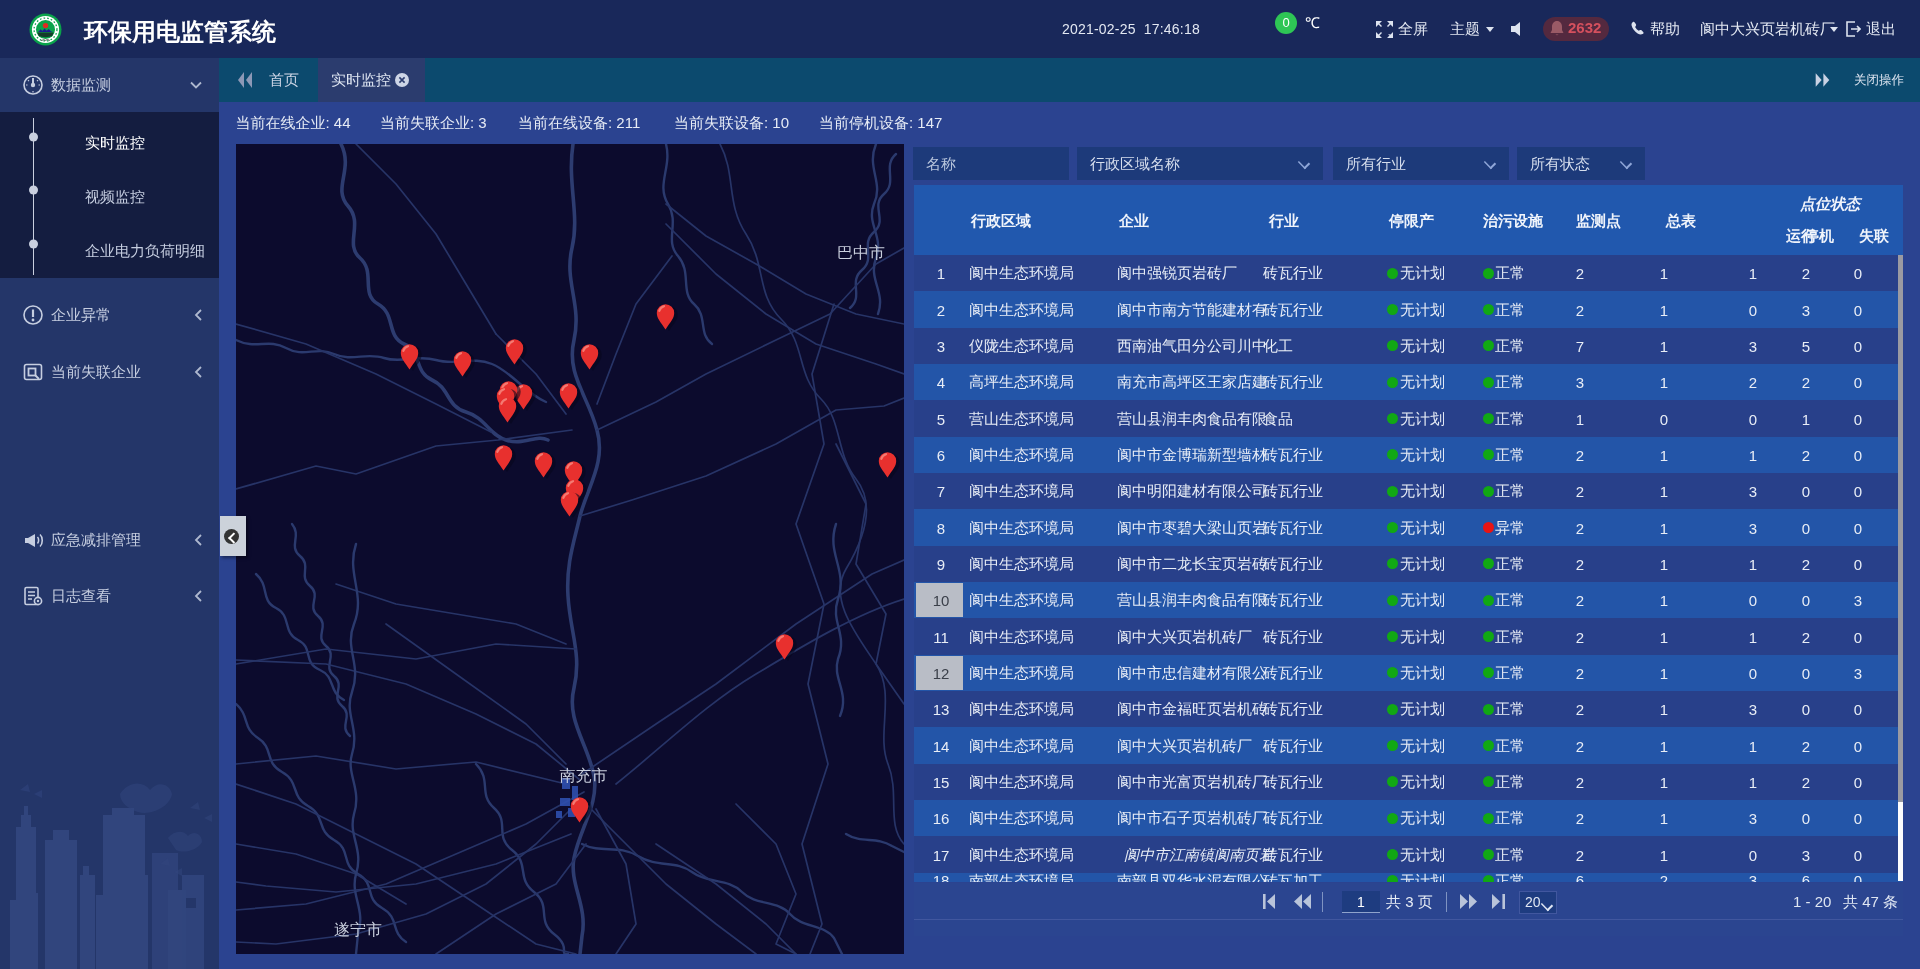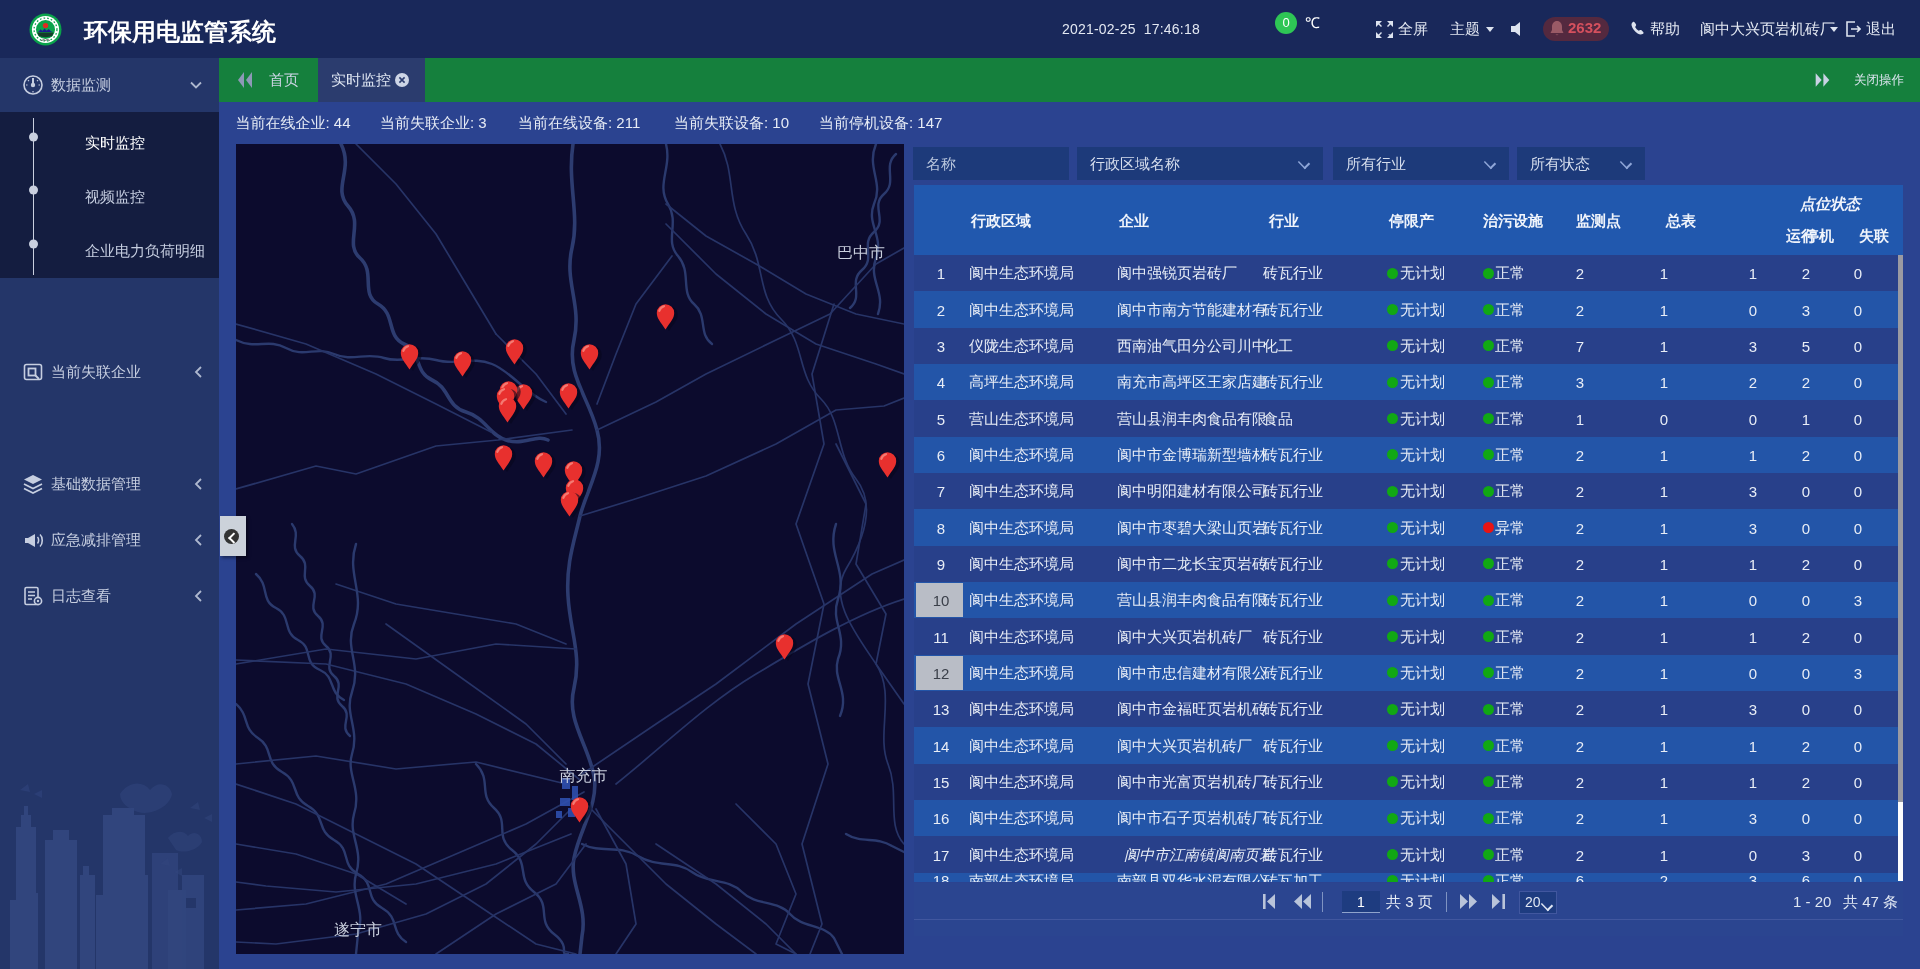--- a/index.html
+++ b/index.html
@@ -10,21 +10,21 @@
 .hitem{position:absolute;top:0;height:58px;line-height:58px;color:#e3e8f2;font-size:15px;}
 #sidebar{position:absolute;left:0;top:58px;width:219px;height:911px;background:#243669;overflow:hidden;}
 #subblock{position:absolute;left:0;top:54px;width:219px;height:166px;background:#141d40;}
 .mitem{position:absolute;left:0;width:219px;height:54px;color:#c6cee0;font-size:15px;}
 .mtext{position:absolute;left:51px;top:50%;transform:translateY(-50%);}
 .mico{position:absolute;left:22px;top:50%;transform:translateY(-50%);width:22px;height:22px;}
 .mchev{position:absolute;right:16px;top:50%;transform:translateY(-50%);font-size:13px;color:#aeb8cf;}
 .sitem{position:absolute;left:85px;color:#c6cee0;font-size:15px;transform:translateY(-50%);}
 .sdot{position:absolute;left:29px;width:9px;height:9px;border-radius:50%;background:#c9cfdf;transform:translateY(-50%);}
 #vline{position:absolute;left:32.5px;top:60px;width:1.5px;height:157px;background:#c9cfdf;}
-#tabbar{position:absolute;left:219px;top:58px;width:1701px;height:44px;background:#15803d;}
+#tabbar{position:absolute;left:219px;top:58px;width:1701px;height:44px;background:#0c4a6e;}
 #tabactive{position:absolute;left:99px;top:0;width:107px;height:44px;background:#2b3c6e;}
 .tabtx{position:absolute;top:0;height:44px;line-height:44px;font-size:15px;color:#cdd5e6;}
 #main{position:absolute;left:219px;top:102px;width:1701px;height:867px;background:#2b4390;}
 .stat{position:absolute;top:0;height:42px;line-height:42px;font-size:15px;color:#e6ebf5;}
 #map{position:absolute;left:16.5px;top:41.6px;width:668px;height:810px;background:#0c0b2d;overflow:hidden;}
 .rv3{stroke:#2d3c70;stroke-width:3.6px;}
 .rv2{stroke:#2b3a6e;stroke-width:2.4px;}
 .rd{stroke:#273467;stroke-width:1.7px;}
 .city{fill:#c9cfdd;font-size:16px;font-family:"Liberation Sans",sans-serif;}
 #handle{position:absolute;left:1px;top:414px;width:26px;height:40px;background:#ccd2da;box-shadow:2px 2px 3px rgba(0,0,0,.4);}
@@ -147,38 +147,38 @@
       </svg>
     </div>
 <div id="subblock"></div>
 <div id="vline"></div>
 <span class="sdot" style="top:78.5px;"></span>
     <span class="sitem" style="top:85px;color:#fff;">实时监控</span>
 <span class="sdot" style="top:132px;"></span>
     <span class="sitem" style="top:138.5px;">视频监控</span>
 <span class="sdot" style="top:186px;"></span>
     <span class="sitem" style="top:192.5px;">企业电力负荷明细</span>
+<div class="mitem" style="top:230.0px;">
+      <svg class="mico" viewBox="0 0 22 22" fill="none" stroke="#c6cee0" stroke-width="1.6">
+        <circle cx="11" cy="11" r="9"></circle>
+        <path d="M11 5.5 L11 13" stroke-width="2.2"></path>
+        <circle cx="11" cy="16" r="1.4" fill="#c6cee0" stroke="none"></circle>
+      </svg>
+      <span class="mtext">企业异常</span>
+      <svg class="mchev" style="width:10px;height:14px;" viewBox="0 0 10 14">
+        <path d="M8 2 L3 7 L8 12" stroke="#aeb8cf" stroke-width="1.8" fill="none"></path>
+      </svg>
+    </div>
 <div class="mitem" style="top:286.5px;">
       <svg class="mico" viewBox="0 0 22 22" fill="none" stroke="#c6cee0" stroke-width="1.6">
         <rect x="2.5" y="3.5" width="17" height="15" rx="2"></rect>
         <rect x="6.5" y="7.5" width="7" height="7" stroke-width="1.8"></rect>
         <path d="M13.5 14.5 L17 18" stroke-width="1.8"></path>
       </svg>
       <span class="mtext">当前失联企业</span>
-      <svg class="mchev" style="width:10px;height:14px;" viewBox="0 0 10 14">
-        <path d="M8 2 L3 7 L8 12" stroke="#aeb8cf" stroke-width="1.8" fill="none"></path>
-      </svg>
-    </div>
-<div class="mitem" style="top:399.0px;">
-      <svg class="mico" viewBox="0 0 22 22" fill="none" stroke="#c6cee0" stroke-width="1.6">
-        <path d="M11 2 L20 6.5 L11 11 L2 6.5 Z" fill="#c6cee0" stroke="none"></path>
-        <path d="M2 11 L11 15.5 L20 11" stroke-width="1.8"></path>
-        <path d="M2 15.5 L11 20 L20 15.5" stroke-width="1.8"></path>
-      </svg>
-      <span class="mtext">基础数据管理</span>
       <svg class="mchev" style="width:10px;height:14px;" viewBox="0 0 10 14">
         <path d="M8 2 L3 7 L8 12" stroke="#aeb8cf" stroke-width="1.8" fill="none"></path>
       </svg>
     </div>
 <div class="mitem" style="top:455.0px;">
       <svg class="mico" viewBox="0 0 22 22" fill="none" stroke="#c6cee0" stroke-width="1.6">
         <path d="M3 9 L3 14 L6 14 L13 18 L13 5 L6 9 Z" fill="#c6cee0" stroke="none"></path>
         <path d="M15.5 8 C17 9.5 17 13 15.5 14.5 M18 5.5 C21 8 21 15 18 17.5" stroke-width="1.6"></path>
       </svg>
       <span class="mtext">应急减排管理</span>

